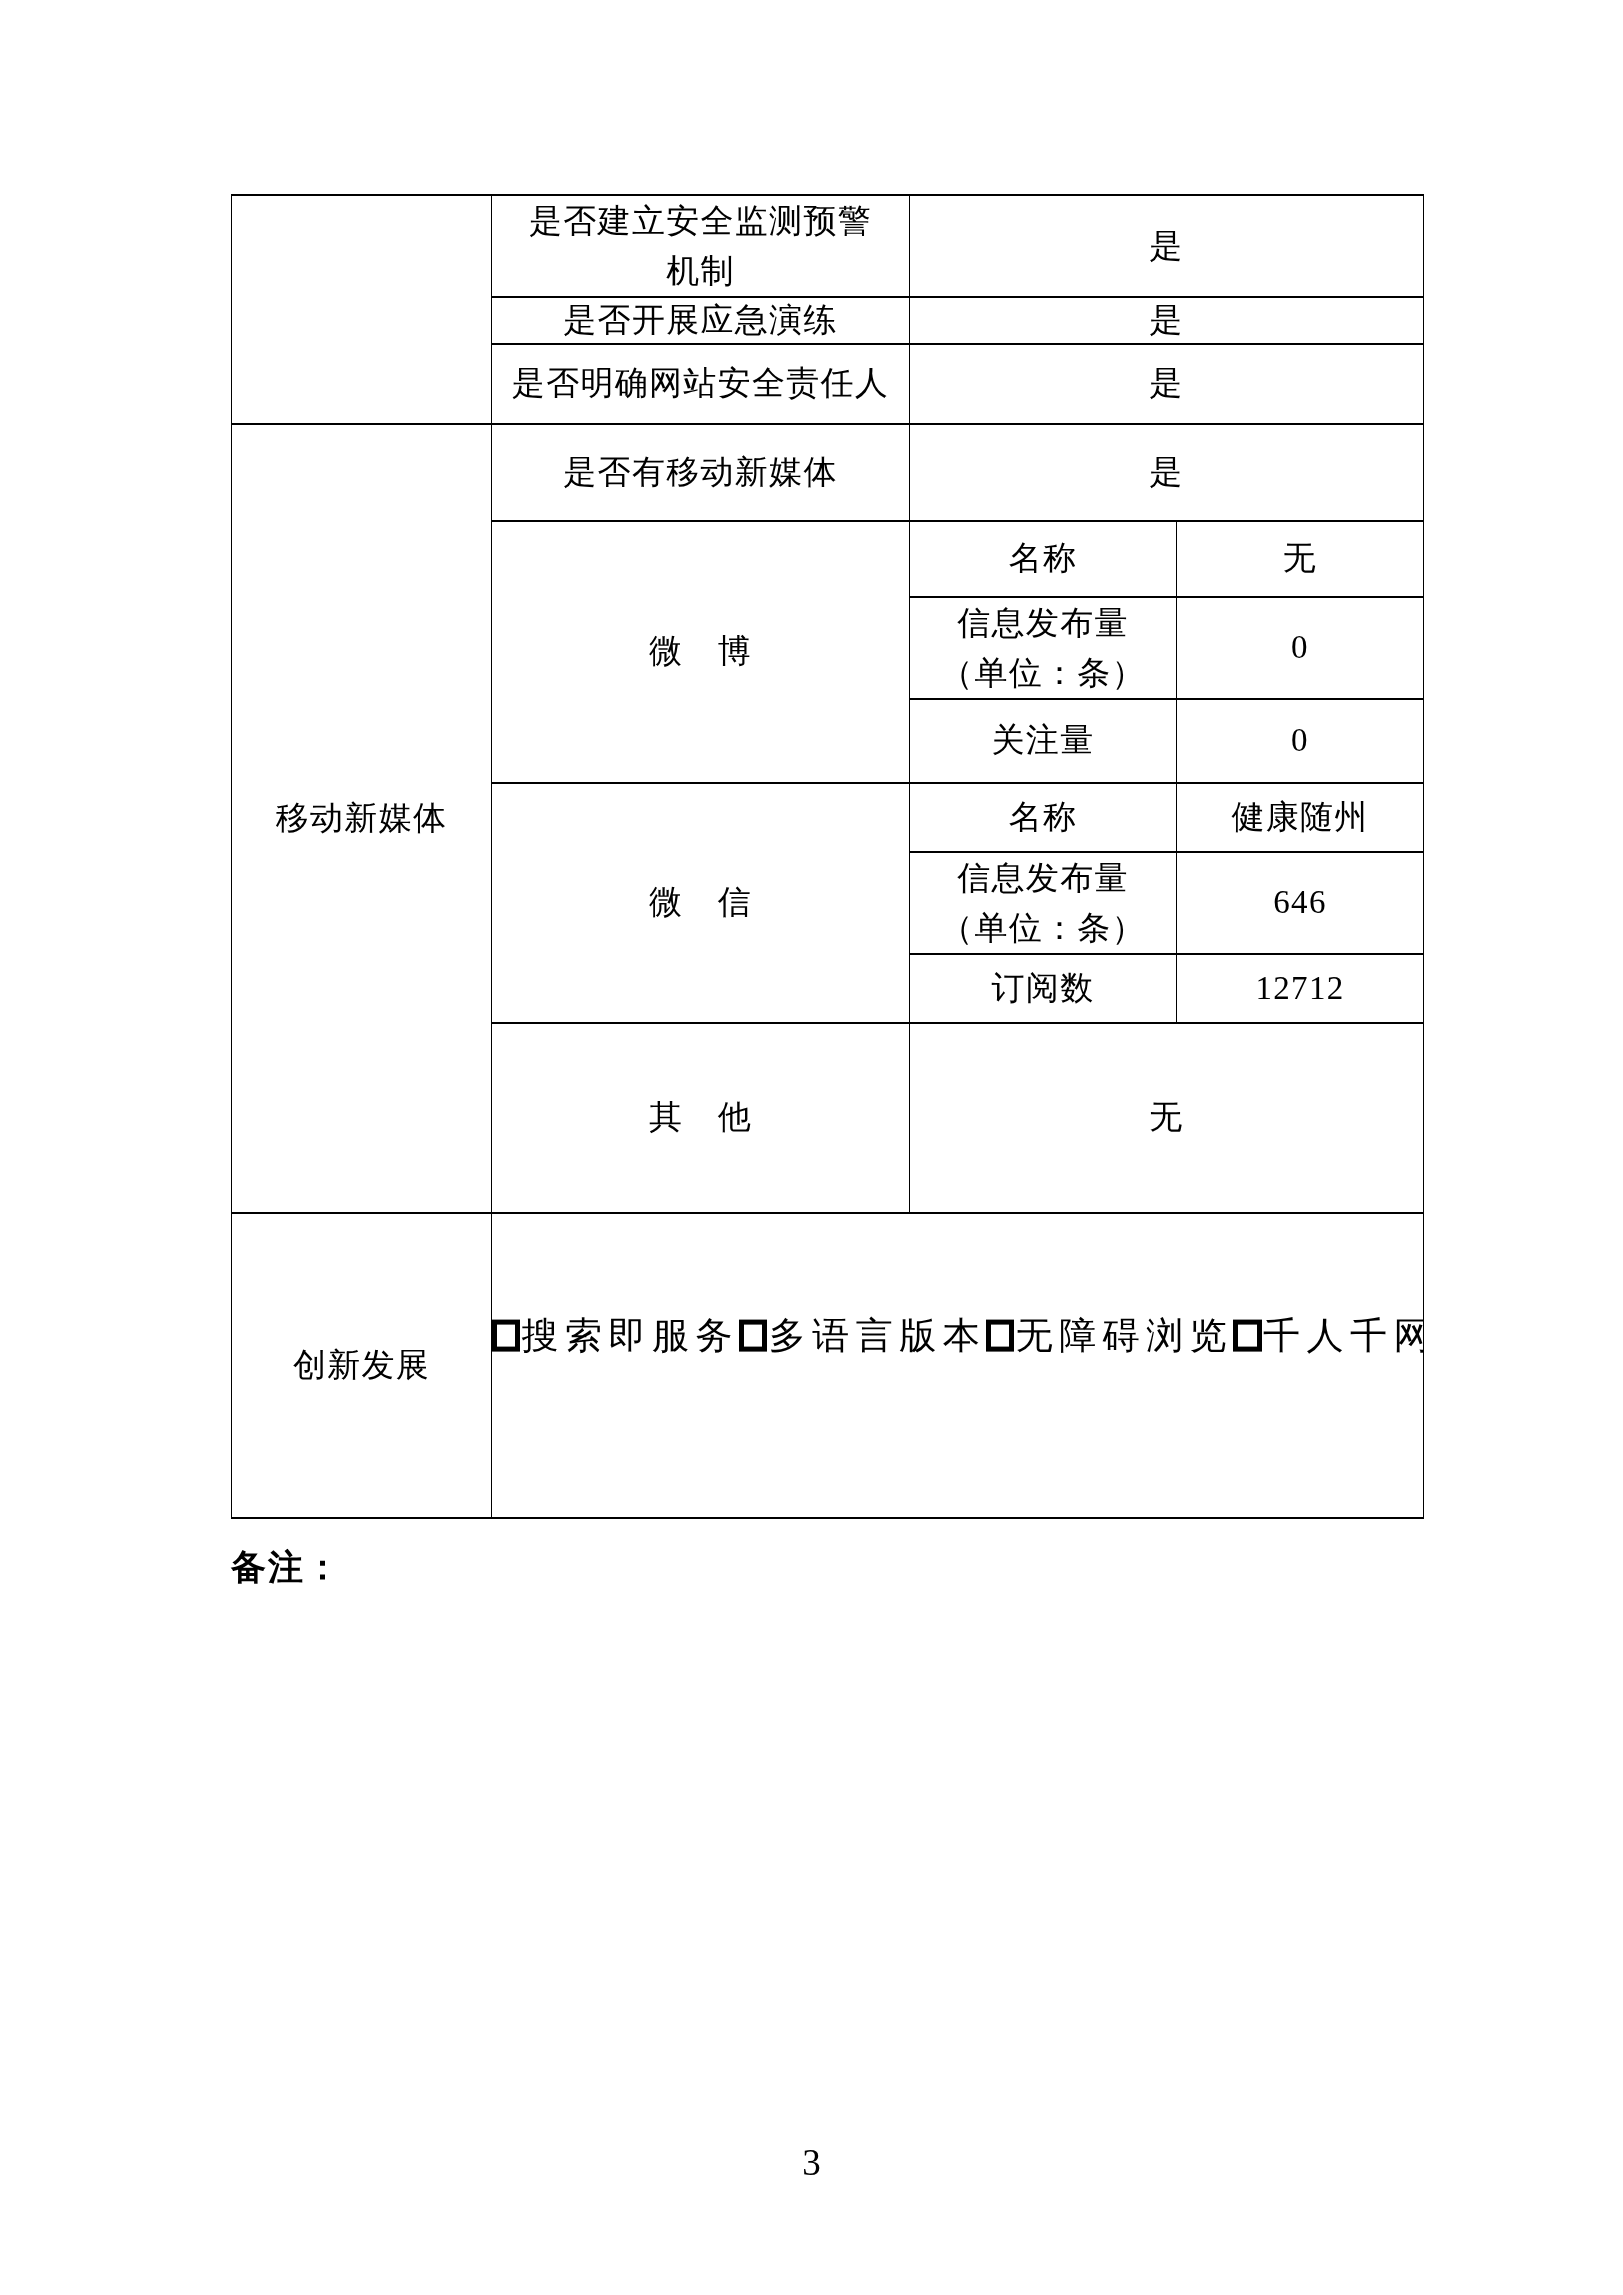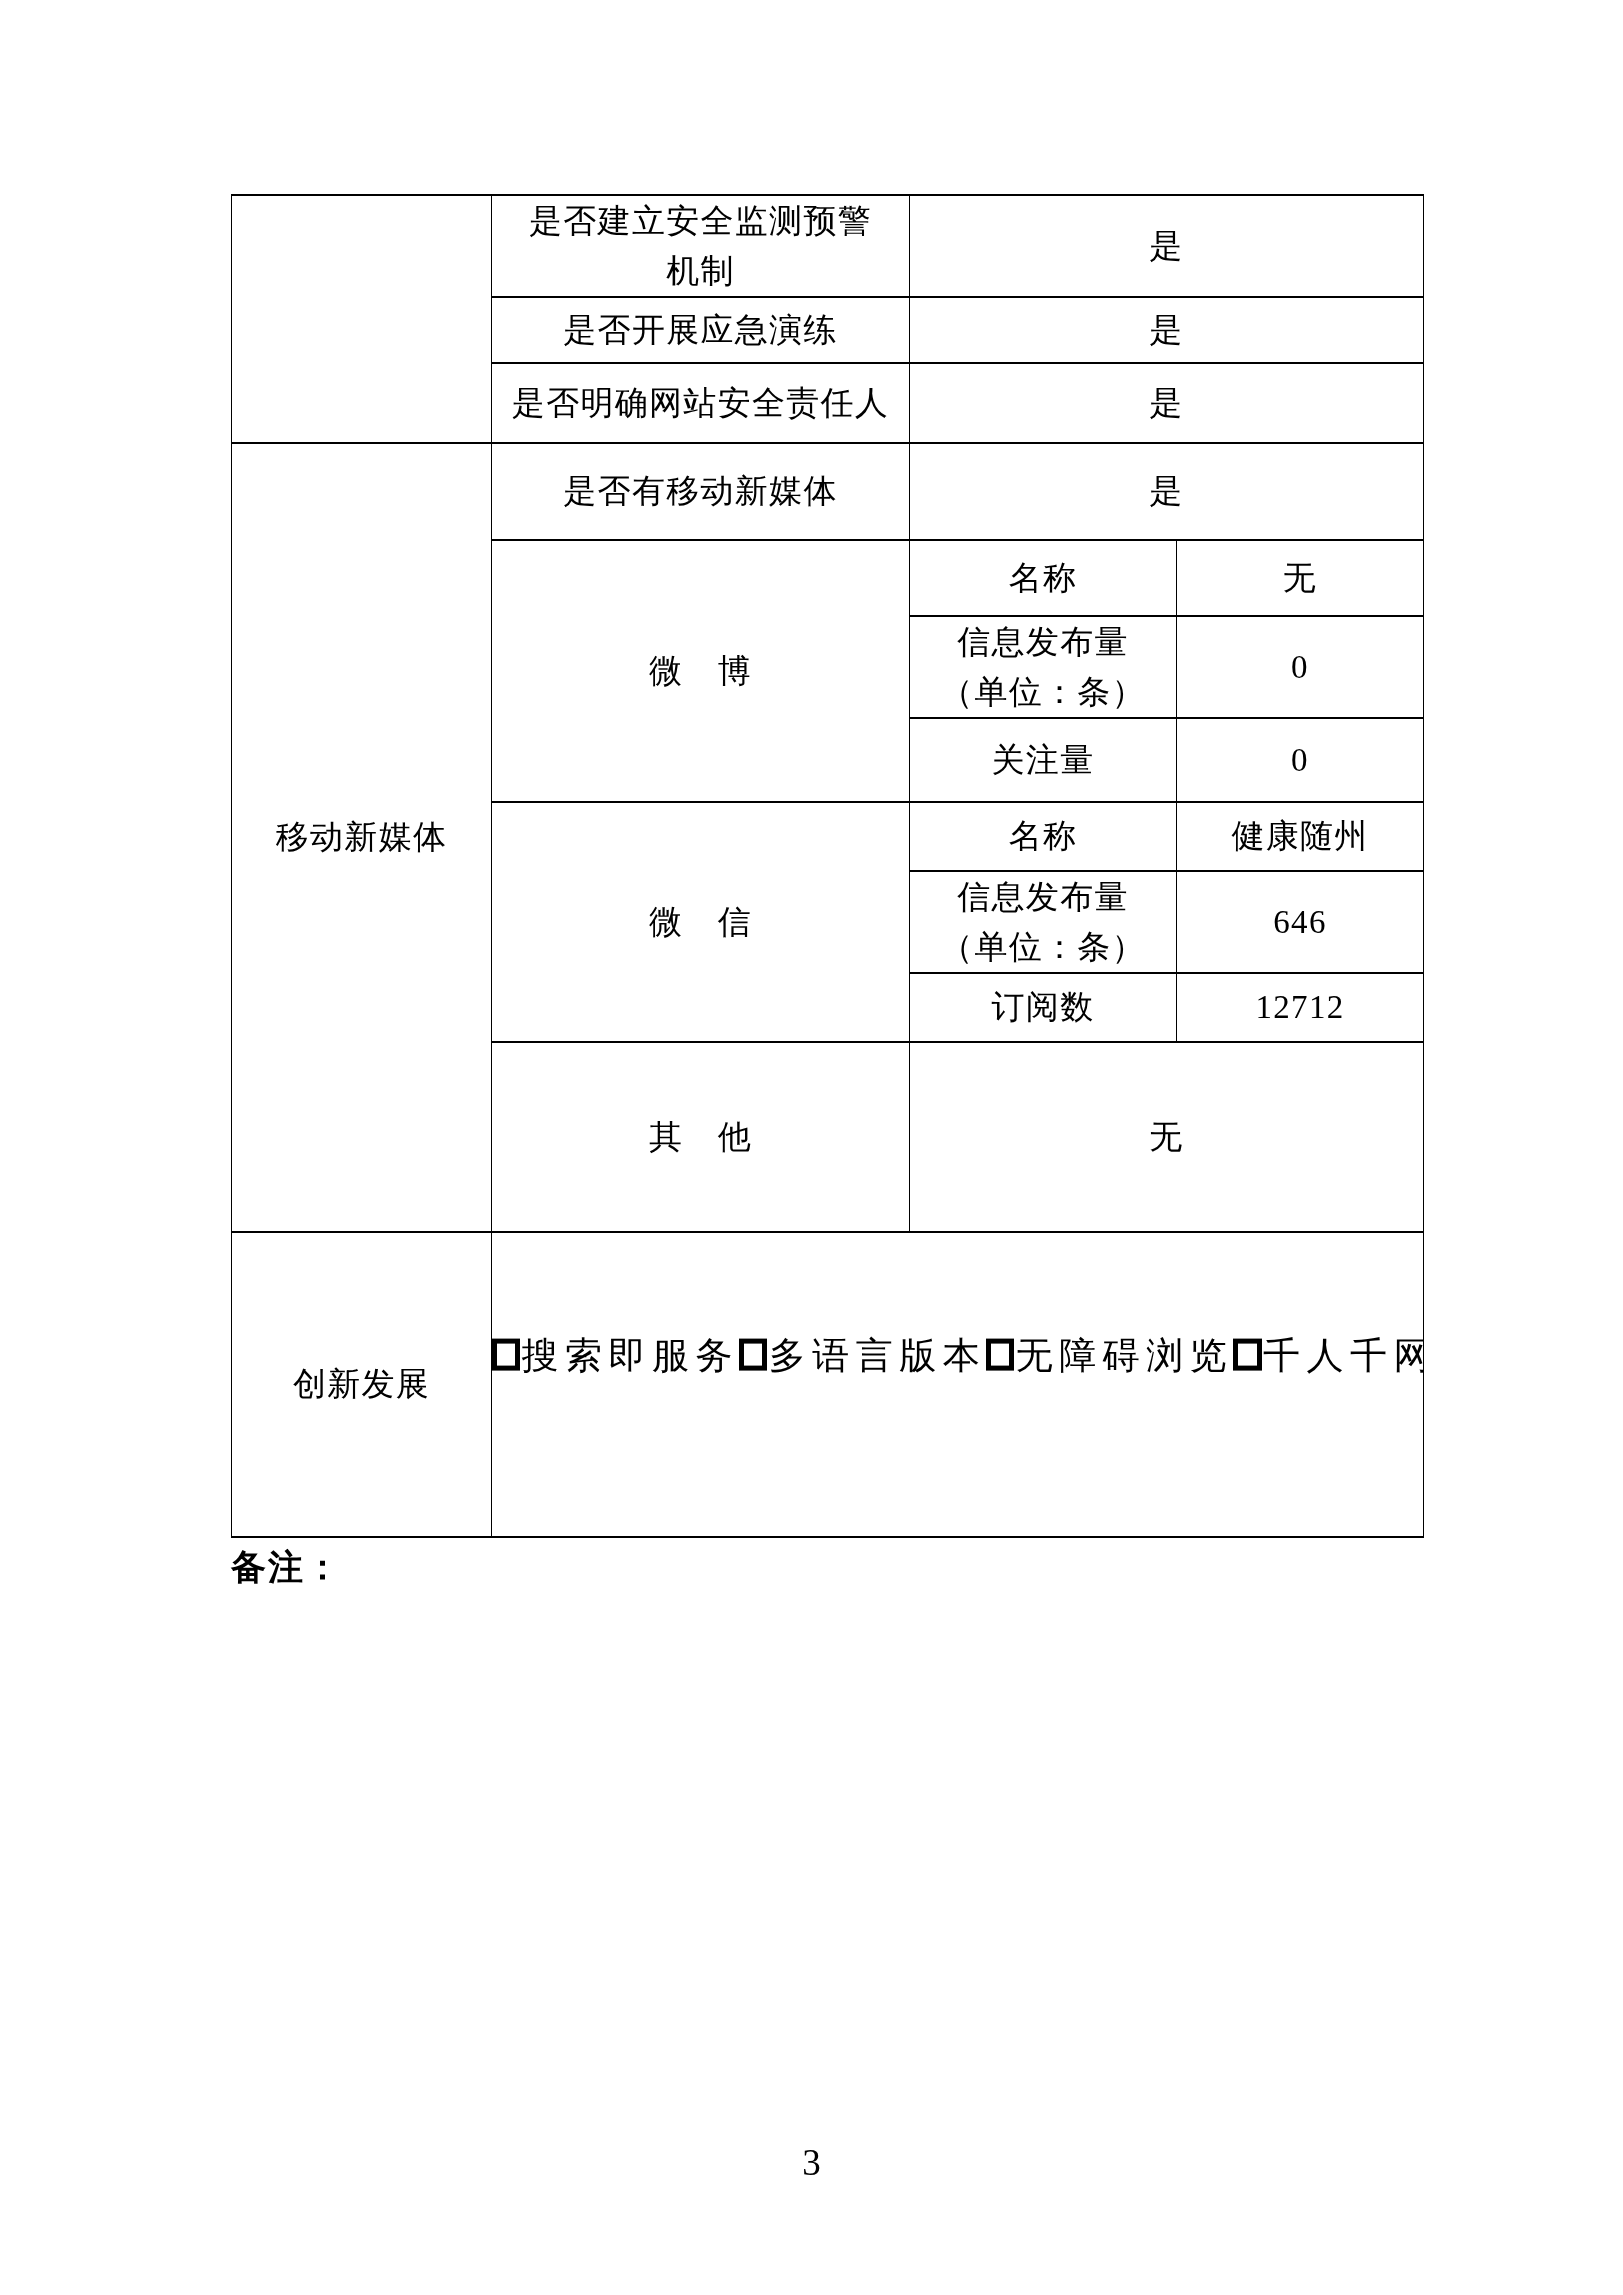--- a/index.html
+++ b/index.html
@@ -91,21 +91,21 @@
     <tbody>
 
       <tr style="height:100px">
         <td rowspan="3"></td>
         <td>
           <span class="ln">是否建立安全监测预警</span>
           <span class="ln">机制</span>
         </td>
         <td colspan="2">是</td>
       </tr>
-      <tr style="height:66px">
+      <tr style="height:46px">
         <td>是否开展应急演练</td>
         <td colspan="2">是</td>
       </tr>
       <tr style="height:80px">
         <td>是否明确网站安全责任人</td>
         <td colspan="2">是</td>
       </tr>
 
       <tr style="height:97px">
         <td rowspan="8" class="row-header">移动新媒体</td>

